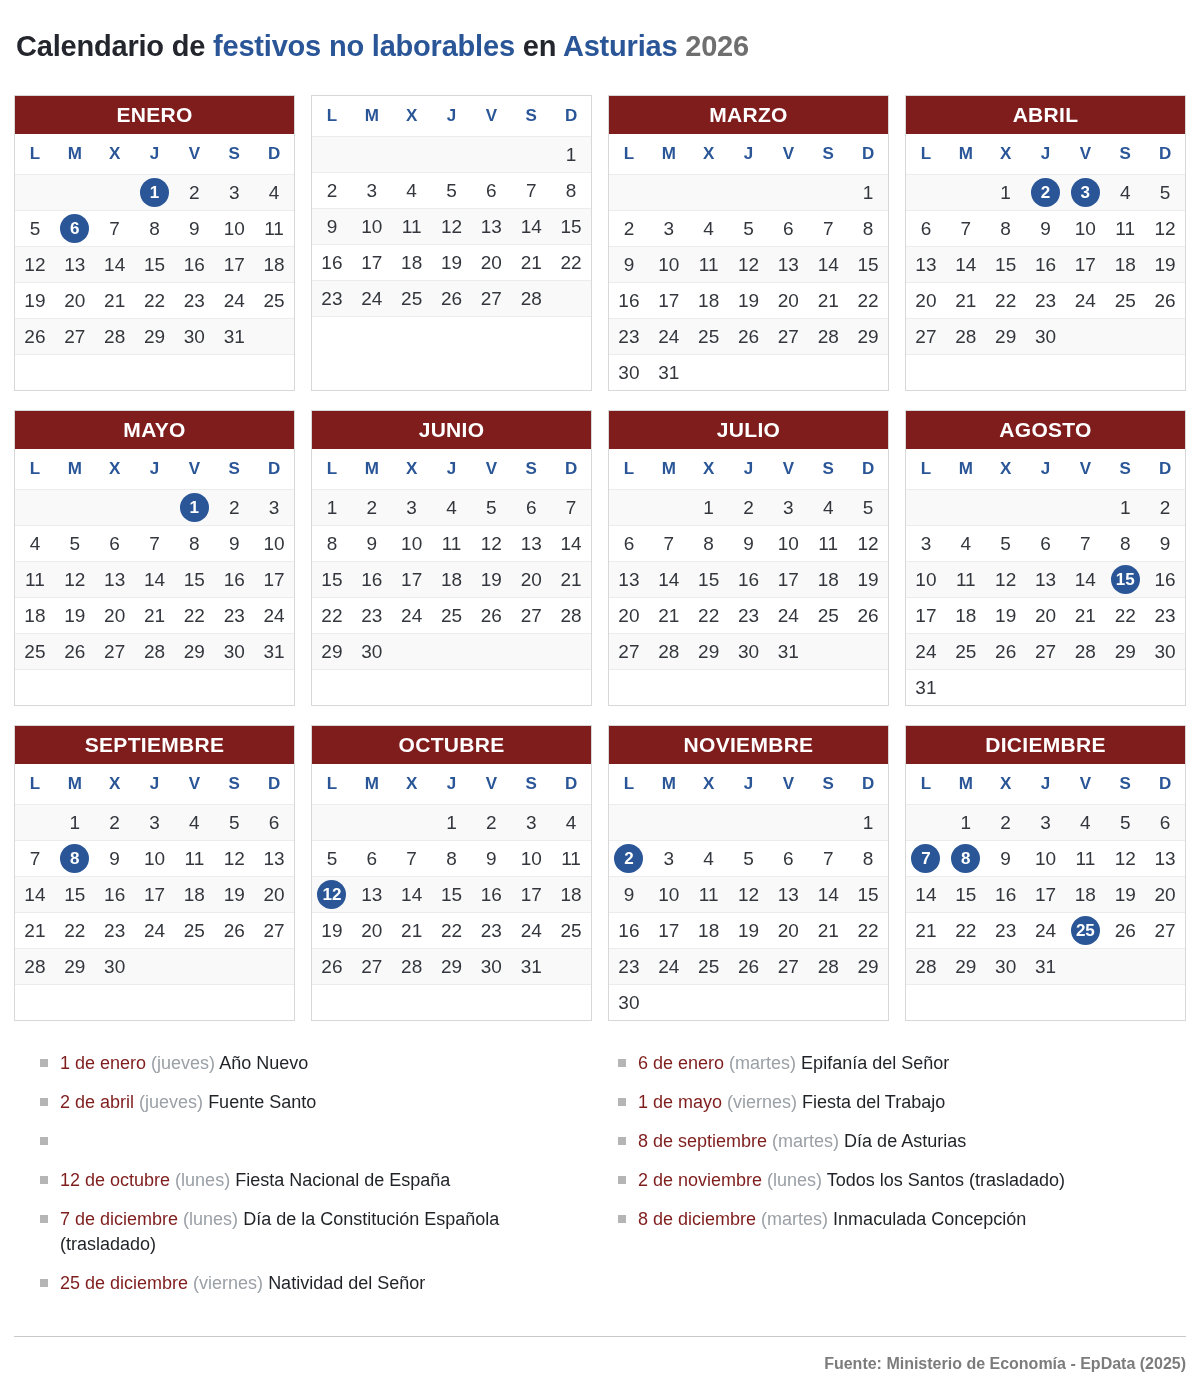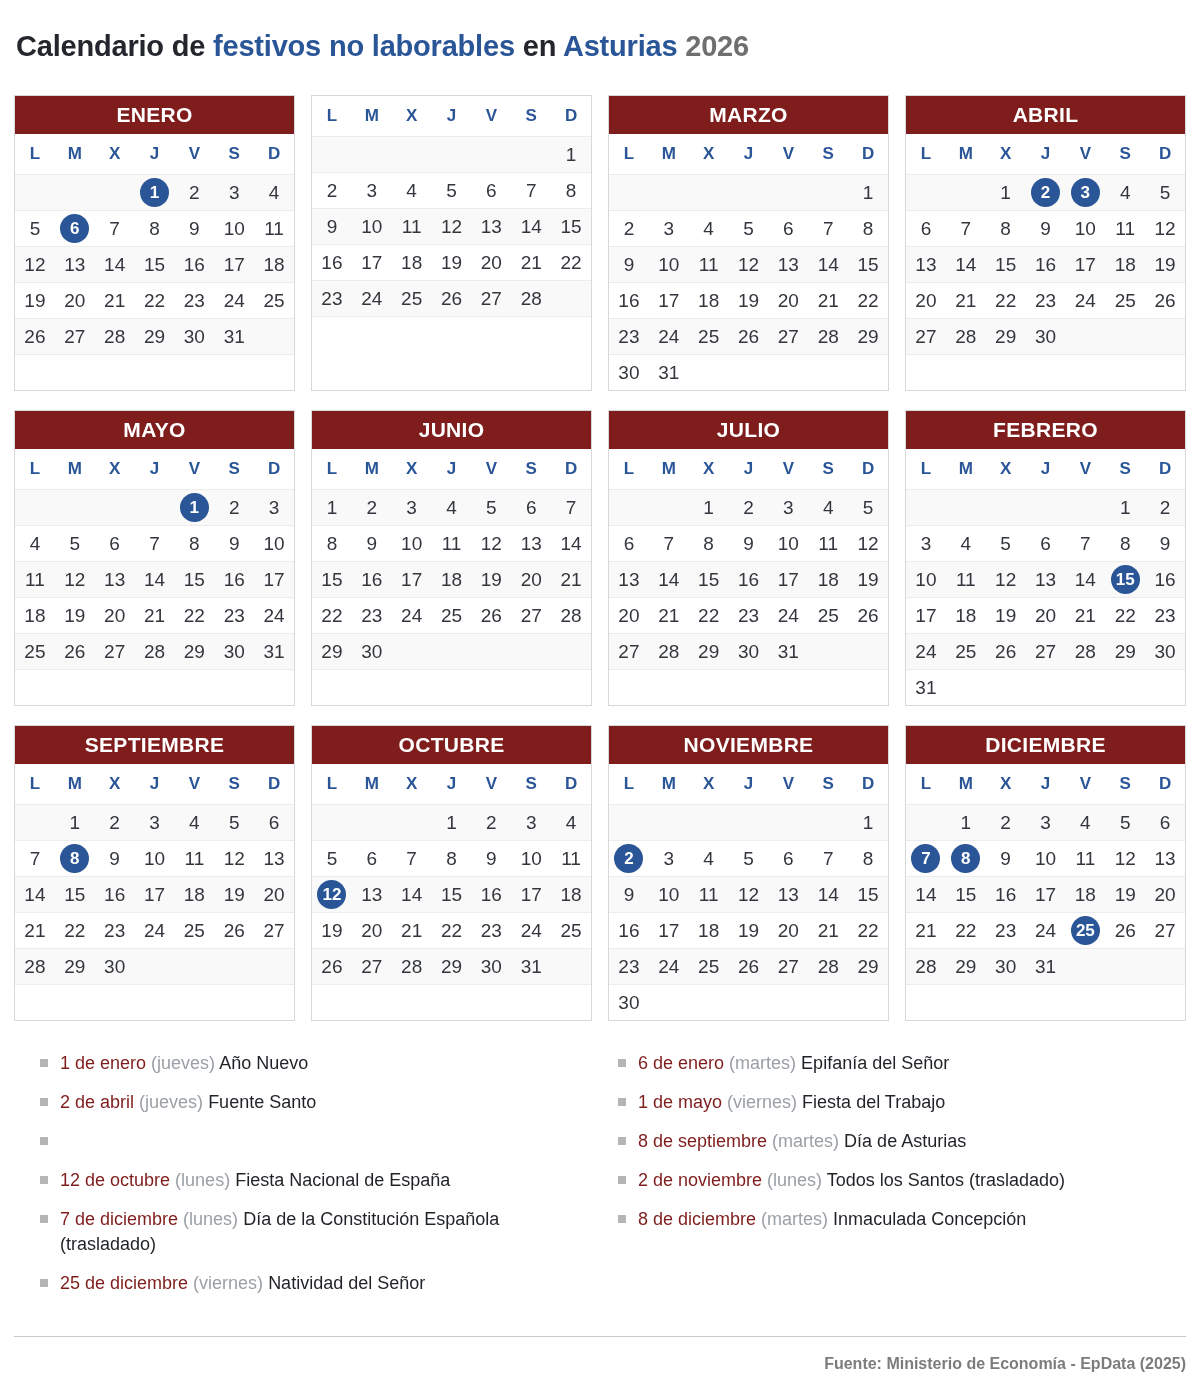--- a/index.html
+++ b/index.html
@@ -598,21 +598,21 @@
           <span class="day-cell"></span>
           <span class="day-cell"></span>
           <span class="day-cell"></span>
           <span class="day-cell"></span>
           <span class="day-cell"></span>
           <span class="day-cell"></span>
           <span class="day-cell"></span>
         </div>
       </div>
       <div class="month">
-        <div class="month-header">FEBRERO</div>
+        <div class="month-header">AGOSTO</div>
         <div class="weekday-row">
           <span>L</span>
           <span>M</span>
           <span>X</span>
           <span>J</span>
           <span>V</span>
           <span>S</span>
           <span>D</span>
         </div>
         <div class="week-row odd">

